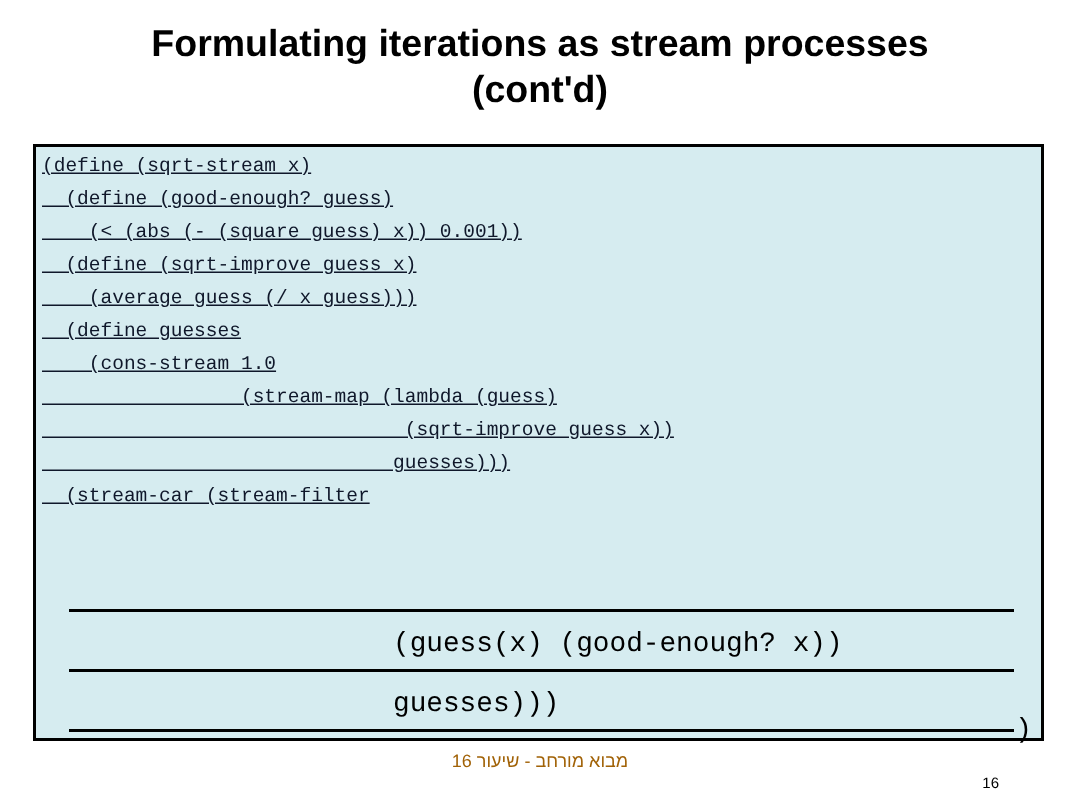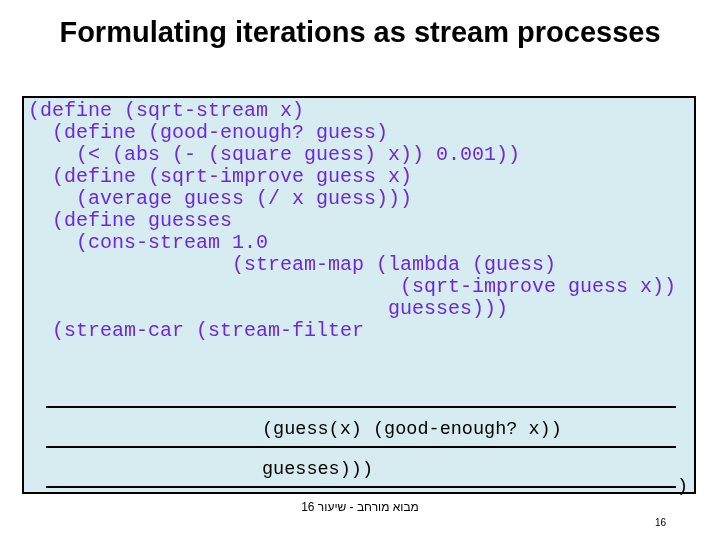--- a/index.html
+++ b/index.html
@@ -12,44 +12,45 @@
   }
   .slide {
     position: relative;
     width: 720px;
     height: 540px;
     box-sizing: border-box;
   }
   .title {
     text-align: center;
     font-weight: bold;
-    font-size: 29px;
+    font-size: 25px;
     padding-top: 14px;
     line-height: 1.25;
     color: #000;
   }
   .codeframe {
     position: absolute;
     left: 22px;
     top: 96px;
     width: 674px;
     height: 398px;
     background: #d6ecf0;
     border: 2px solid #000;
     box-sizing: border-box;
   }
   .code {
     position: absolute;
     left: 4px;
     top: 2px;
     font-family: "Courier New", Courier, monospace;
-    font-size: 20px;
+    font-size: 13px;
     line-height: 22px;
     white-space: pre;
-    color: #6d28d9;
+    color: #0f172a;
+    text-decoration: underline;
   }
   .rule {
     position: absolute;
     left: 22px;
     height: 0;
     border-top: 2px solid #000;
   }
   
   .rule1 { top: 308px; width: 630px; }
   .rule2 { top: 348px; width: 630px; }
@@ -73,38 +74,39 @@
     font-size: 18.5px;
     color: #000;
   }
   .footer-center {
     position: absolute;
     left: 0;
     right: 0;
     top: 500px;
     text-align: center;
     font-size: 12px;
-    color: #000000;
+    color: #a16207;
     direction: rtl;
   }
   .footer-right {
     position: absolute;
     right: 54px;
     bottom: 12px;
     font-size: 10px;
     color: #000;
   }
 </style>
 </head>
 <body>
 
 <div class="slide">
 
   <div class="title">
     <span>Formulating iterations as stream processes</span><br>
+    <span>(cont'd)</span>
   </div>
 
   <div class="codeframe">
     <div class="code">(define (sqrt-stream x)
   (define (good-enough? guess)
     (&lt; (abs (- (square guess) x)) 0.001))
   (define (sqrt-improve guess x)
     (average guess (/ x guess)))
   (define guesses
     (cons-stream 1.0

